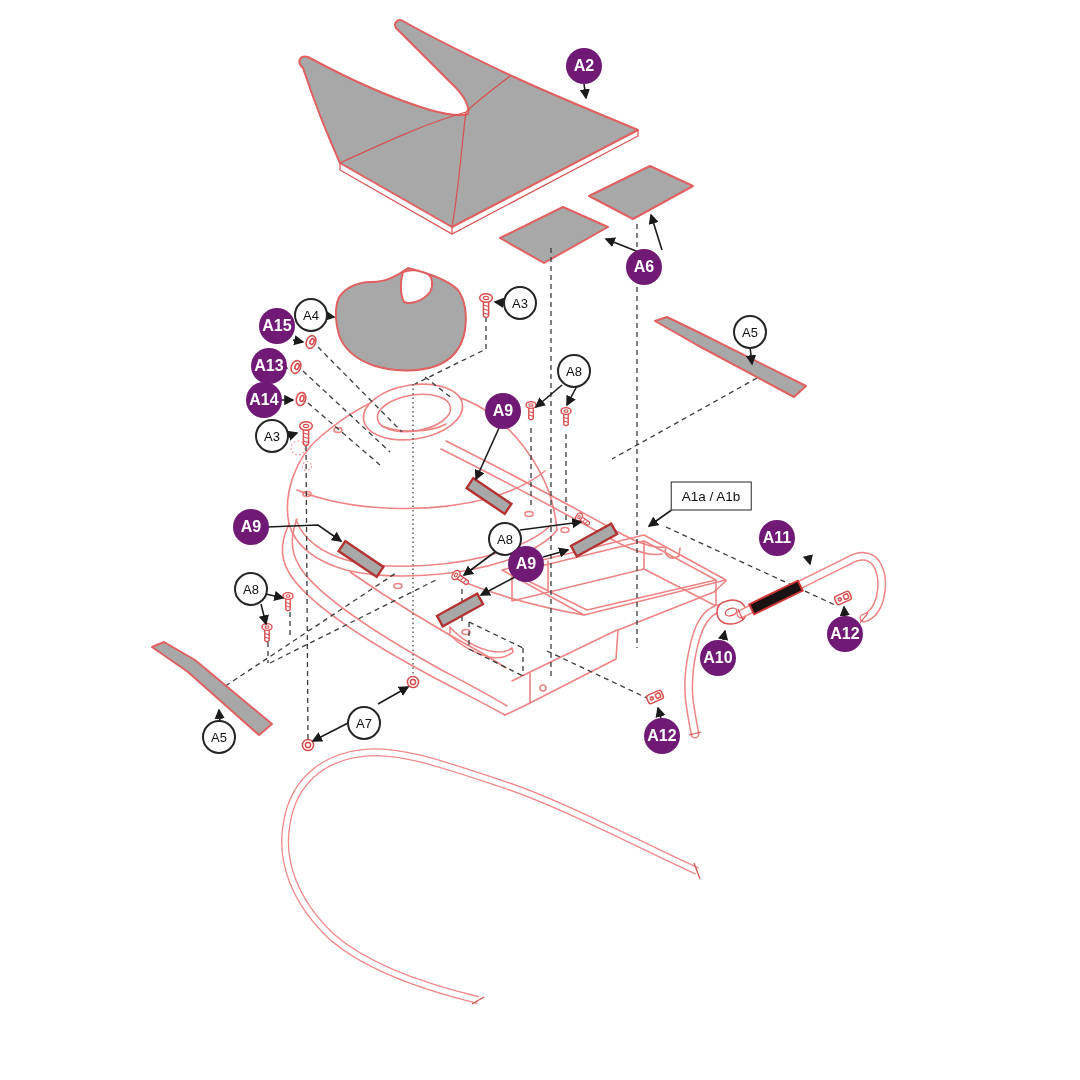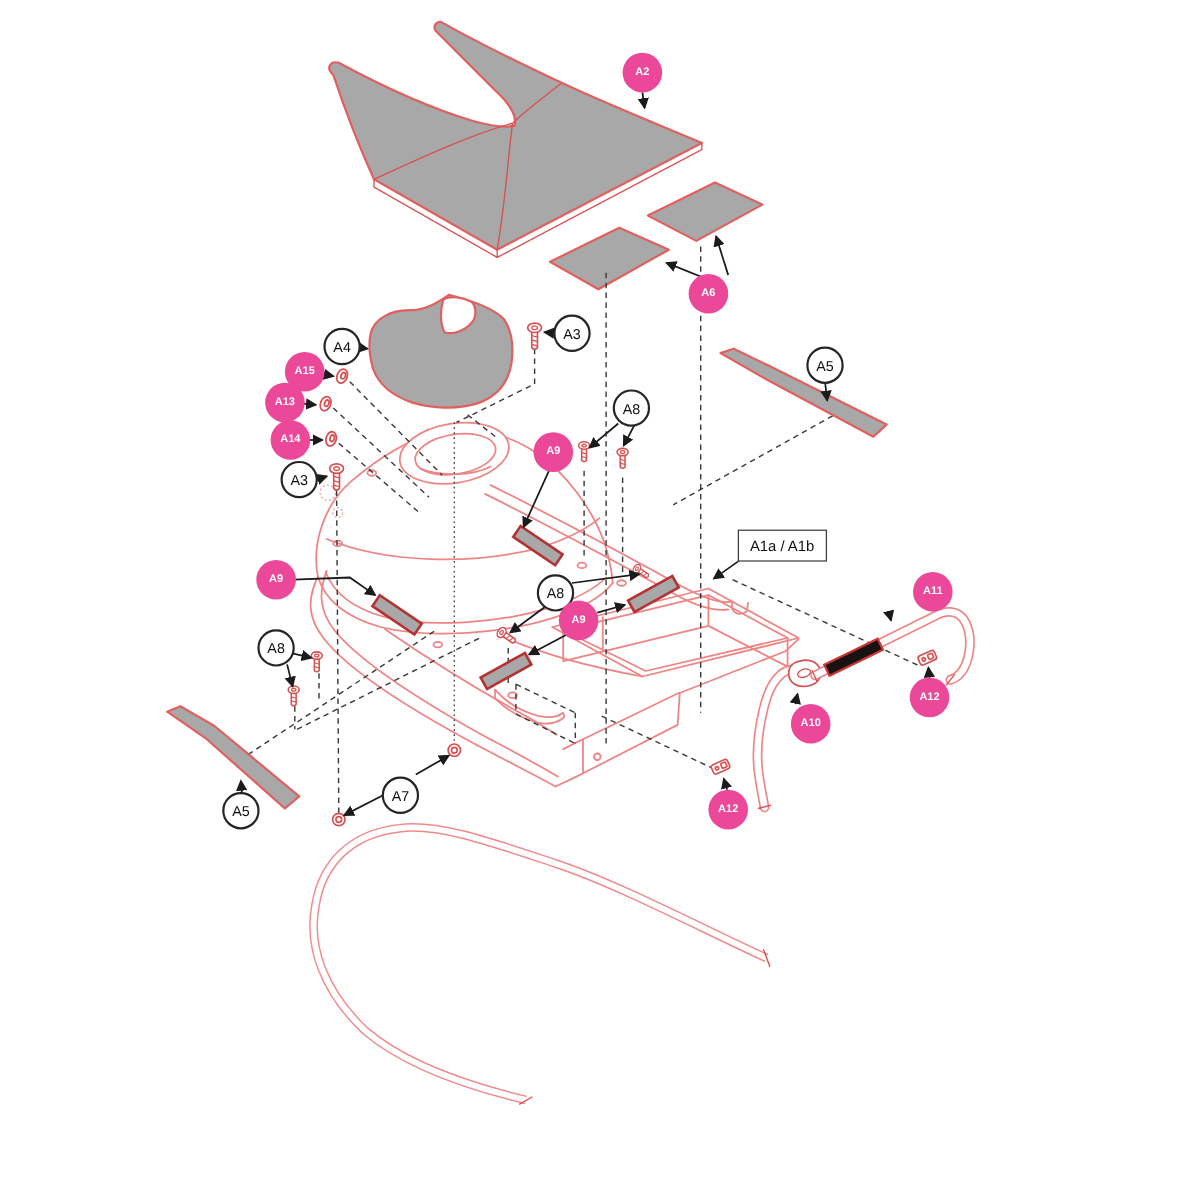--- a/index.html
+++ b/index.html
@@ -1,21 +1,21 @@
 <!DOCTYPE html>
 <html><head>
 <meta charset="utf-8">
 <style>
   html,body{margin:0;padding:0;background:#fff;}
   .stage{position:relative;width:1080px;height:1080px;background:#fff;overflow:hidden;
          font-family:"Liberation Sans",sans-serif;}
   .stage svg{position:absolute;left:0;top:0;}
   .co{position:absolute;transform:translate(-50%,-50%);border-radius:50%;
       display:flex;align-items:center;justify-content:center;line-height:1;z-index:5;}
-  .co.p{width:36px;height:36px;background:#ec4899;color:#fff;font-weight:bold;font-size:10px;text-align:center;}
+  .co.p{width:36px;height:36px;background:#701a75;color:#fff;font-weight:bold;font-size:16px;text-align:center;}
   .co.w{width:30px;height:30px;background:#fff;border:2px solid #252525;color:#101010;font-size:13px;}
   .labelbox{position:absolute;transform:translate(-50%,-50%);background:#fff;border:1.8px solid #252525;
       color:#101010;font-size:13.5px;padding:6px 10px;white-space:nowrap;z-index:5;}
   .sal{stroke:#ee8484;fill:none;stroke-width:1.6;stroke-linecap:round;stroke-linejoin:round;}
   .salw{stroke:#ee8484;fill:#fff;stroke-width:1.6;stroke-linejoin:round;}
   .gray{fill:#a8a8a8;stroke:#e06060;stroke-width:2;stroke-linejoin:round;}
   .strip{fill:#a8a8a8;stroke:#b43232;stroke-width:2.4;}
   .red{stroke:#d84f4f;fill:#fff;stroke-width:1.5;}
   .redl{stroke:#d84f4f;fill:none;stroke-width:1.2;}
   .dash{stroke:#3b3b3b;fill:none;stroke-width:1.3;stroke-dasharray:5 4;}
@@ -233,32 +233,32 @@
     <path class="arrow" d="M 723,640 L 725,631"></path>
     <path class="arrow" d="M 661,718 L 658,708"></path>
     <path class="arrow" d="M 673,509 L 649,526"></path>
   </g>
 </svg>
 
   <div class="co p" style="left:584px;top:66px">A2</div>
   <div class="co p" style="left:644px;top:267px">A6</div>
   <div class="co w" style="left:311px;top:315px">A4</div>
   <div class="co w" style="left:520px;top:303px">A3</div>
-  <div class="co p" style="left:277px;top:338px">A15</div>
-  <div class="co p" style="left:259px;top:366px">A13</div>
+  <div class="co p" style="left:277px;top:326px">A15</div>
+  <div class="co p" style="left:269px;top:366px">A13</div>
   <div class="co p" style="left:264px;top:400px">A14</div>
   <div class="co w" style="left:272px;top:436px">A3</div>
   <div class="co p" style="left:503px;top:411px">A9</div>
   <div class="co w" style="left:574px;top:371px">A8</div>
   <div class="co w" style="left:750px;top:332px">A5</div>
   <div class="co p" style="left:251px;top:527px">A9</div>
   <div class="co w" style="left:505px;top:539px">A8</div>
   <div class="co p" style="left:526px;top:564px">A9</div>
   <div class="co w" style="left:251px;top:589px">A8</div>
   <div class="co w" style="left:364px;top:723px">A7</div>
   <div class="co w" style="left:219px;top:737px">A5</div>
-  <div class="co p" style="left:848px;top:538px">A11</div>
+  <div class="co p" style="left:777px;top:538px">A11</div>
   <div class="co p" style="left:845px;top:634px">A12</div>
-  <div class="co p" style="left:737px;top:658px">A10</div>
+  <div class="co p" style="left:718px;top:658px">A10</div>
   <div class="co p" style="left:662px;top:736px">A12</div>
   <div class="labelbox" style="left:711px;top:496px">A1a / A1b</div>
 
 </div>
 
 </body></html>

